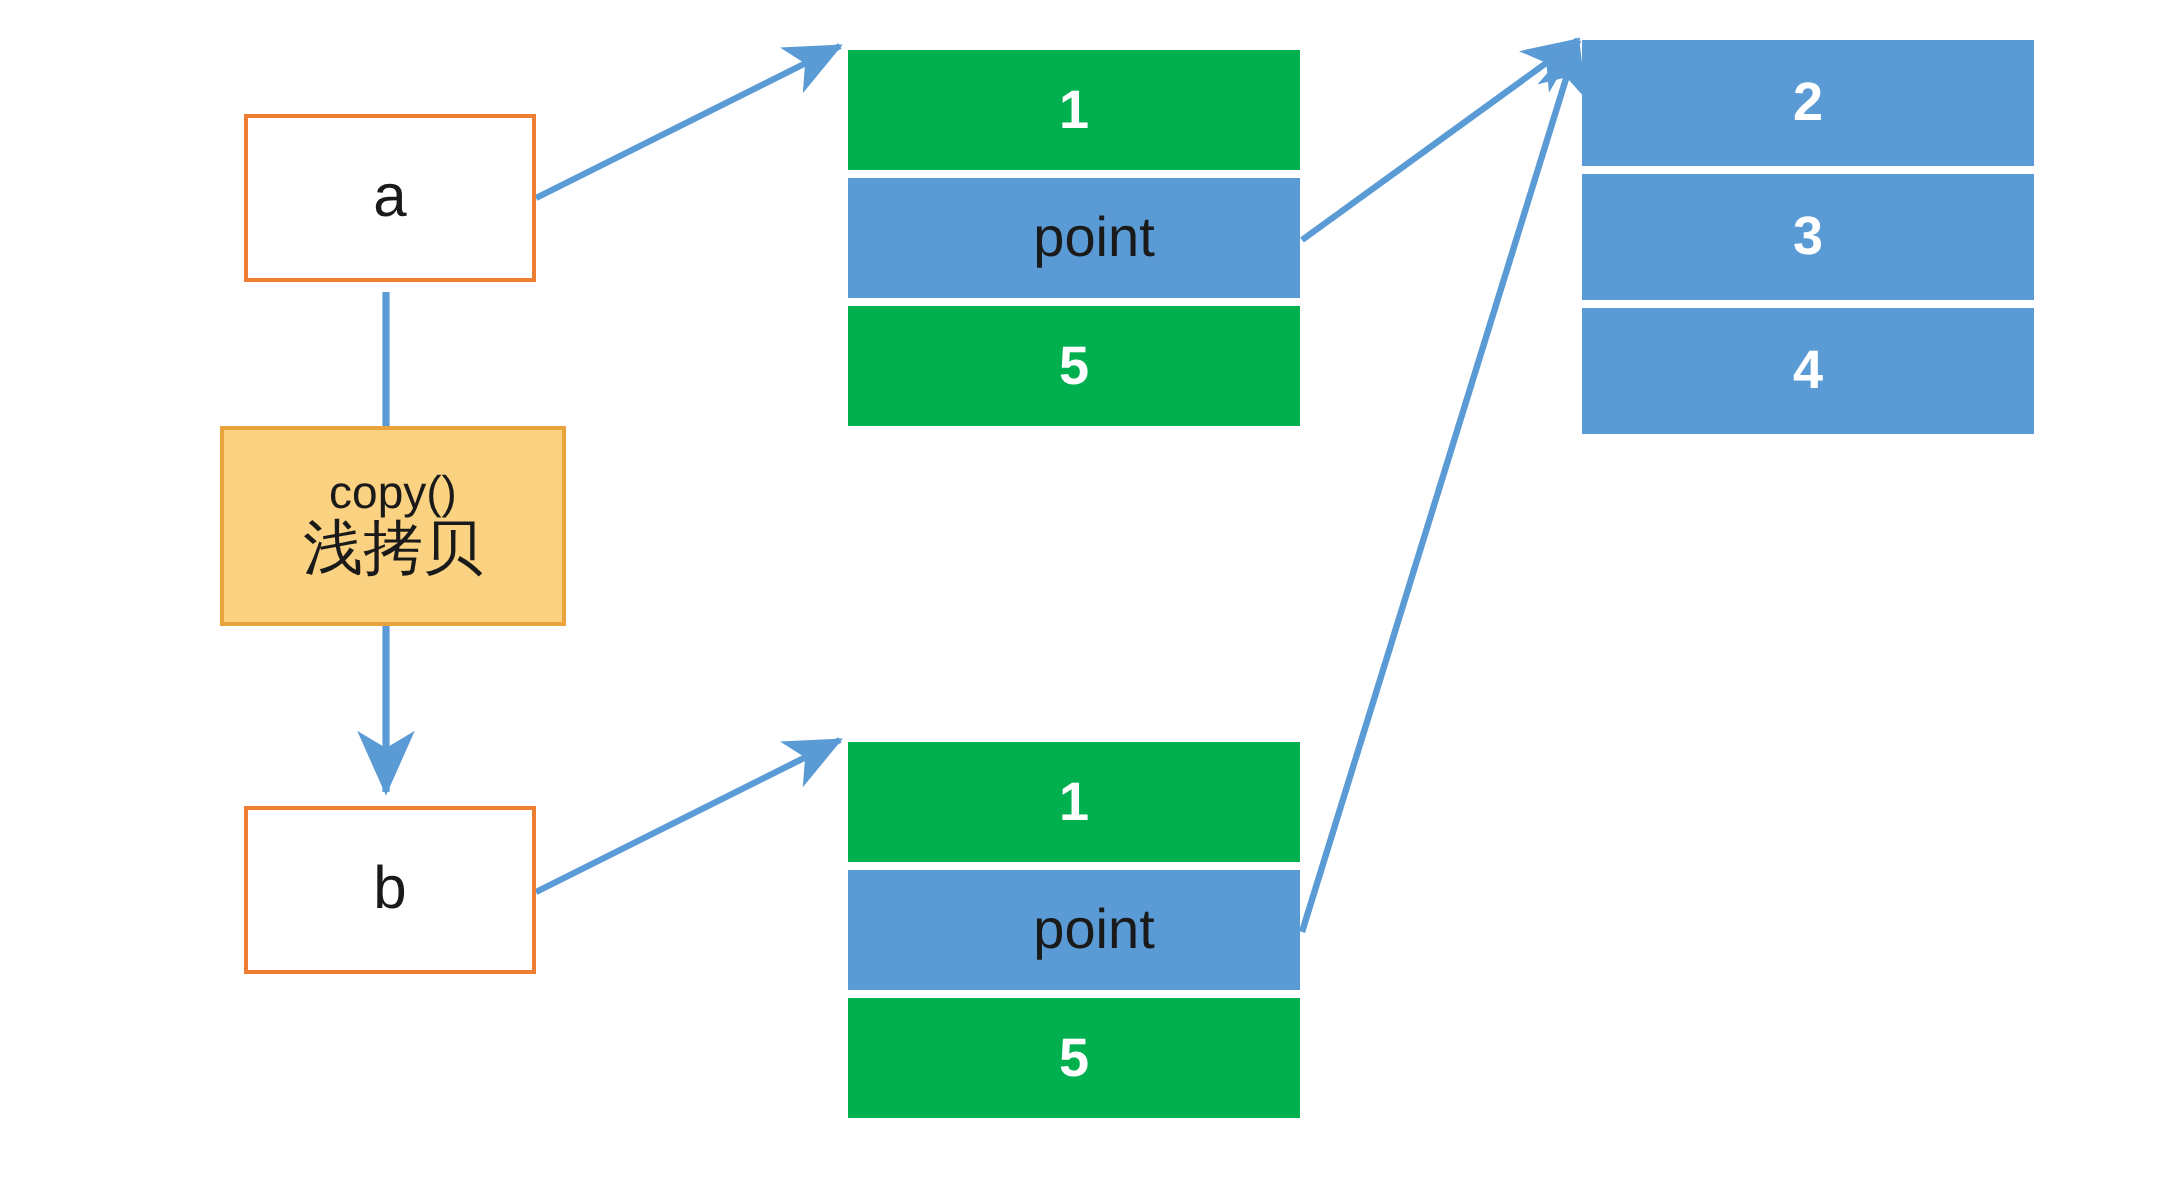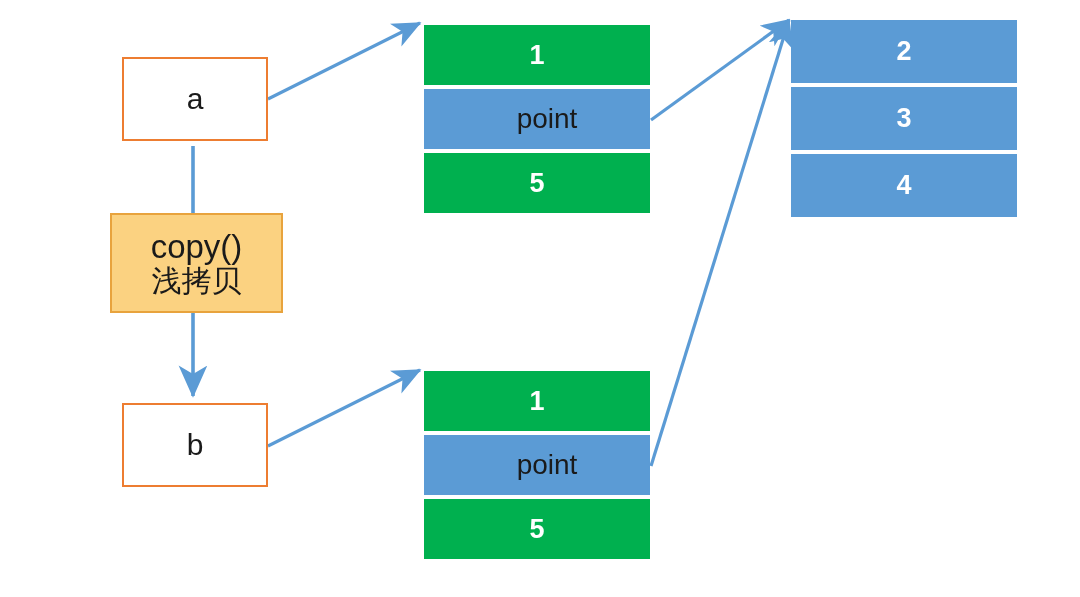--- a/index.html
+++ b/index.html
@@ -56,21 +56,21 @@
     box-sizing: border-box;
     background: #FBD281;
     border: 2px solid #E8A33D;
     display: flex;
     flex-direction: column;
     align-items: center;
     justify-content: center;
     z-index: 4;
   }
   #copy-box .copy-line {
-    font-size: 33px;
+    font-size: 23px;
     color: #1a1a1a;
     line-height: 1.08;
     white-space: nowrap;
   }
   #copy-box .copy-line.cjk {
     font-family: "DejaVu Sans", "Liberation Sans", sans-serif;
     font-size: 30px;
   }
 
   

